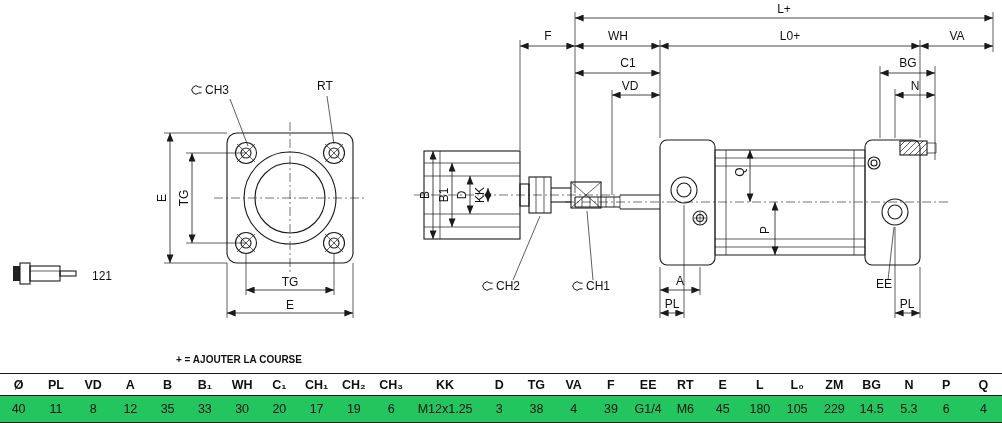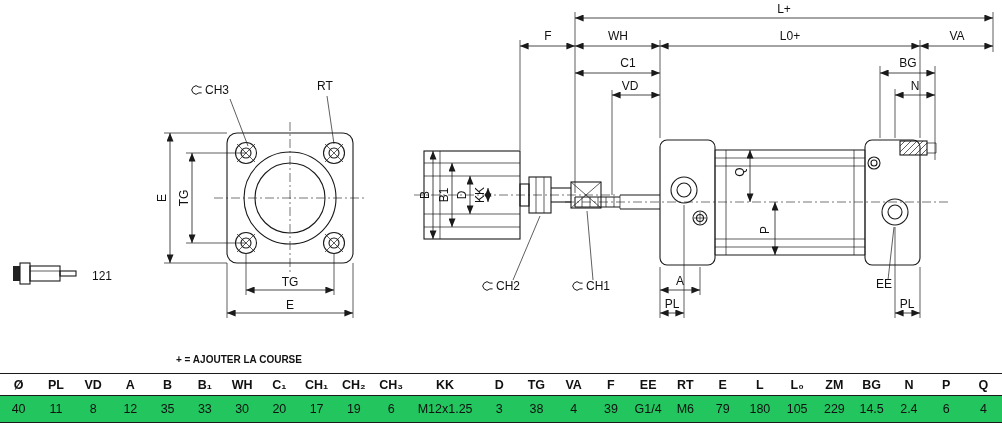--- a/index.html
+++ b/index.html
@@ -295,24 +295,24 @@
     <div class="cell">17</div>
     <div class="cell">19</div>
     <div class="cell">6</div>
     <div class="cell wide">M12x1.25</div>
     <div class="cell">3</div>
     <div class="cell">38</div>
     <div class="cell">4</div>
     <div class="cell">39</div>
     <div class="cell">G1/4</div>
     <div class="cell">M6</div>
-    <div class="cell">79</div>
+    <div class="cell">45</div>
     <div class="cell">180</div>
     <div class="cell">105</div>
     <div class="cell">229</div>
     <div class="cell">14.5</div>
-    <div class="cell">2.4</div>
+    <div class="cell">5.3</div>
     <div class="cell">6</div>
     <div class="cell">4</div>
   </div>
 </div>
 
 </div>
 
 </body></html>

